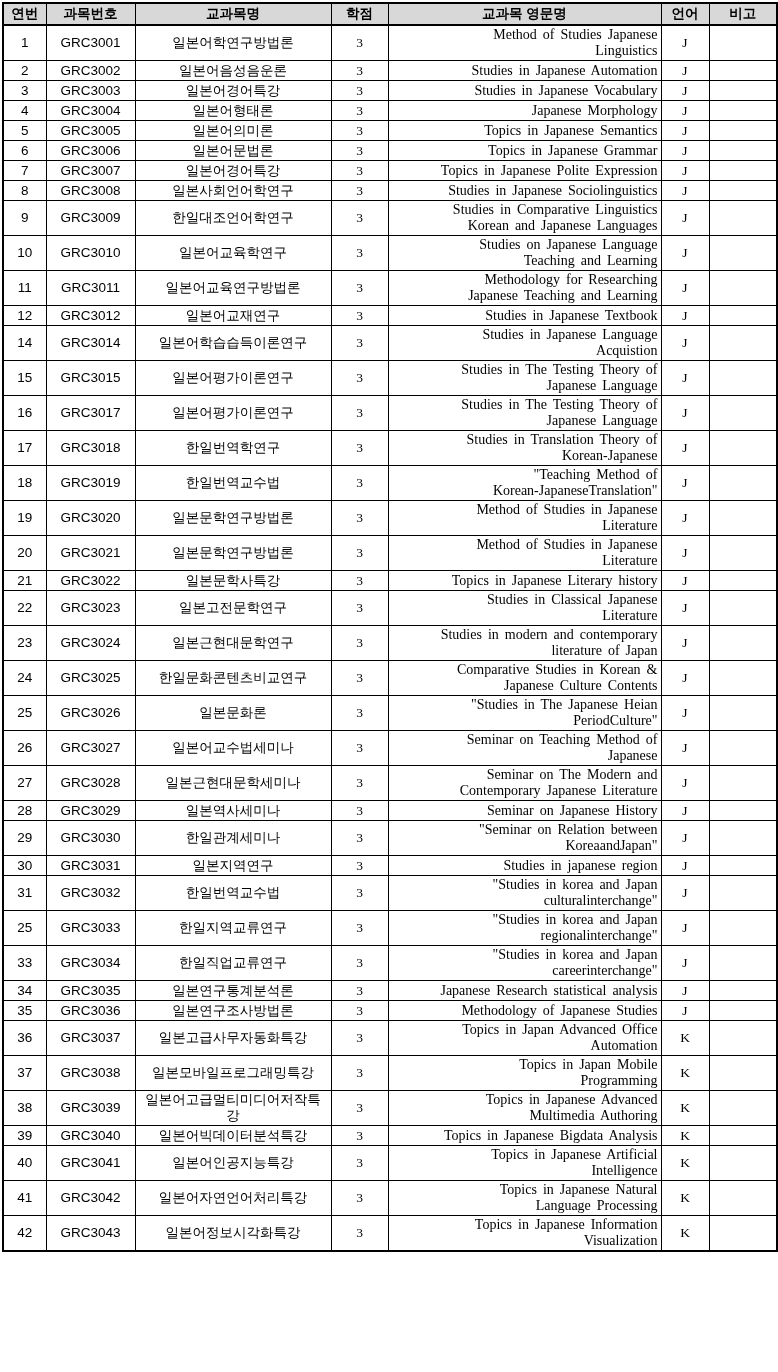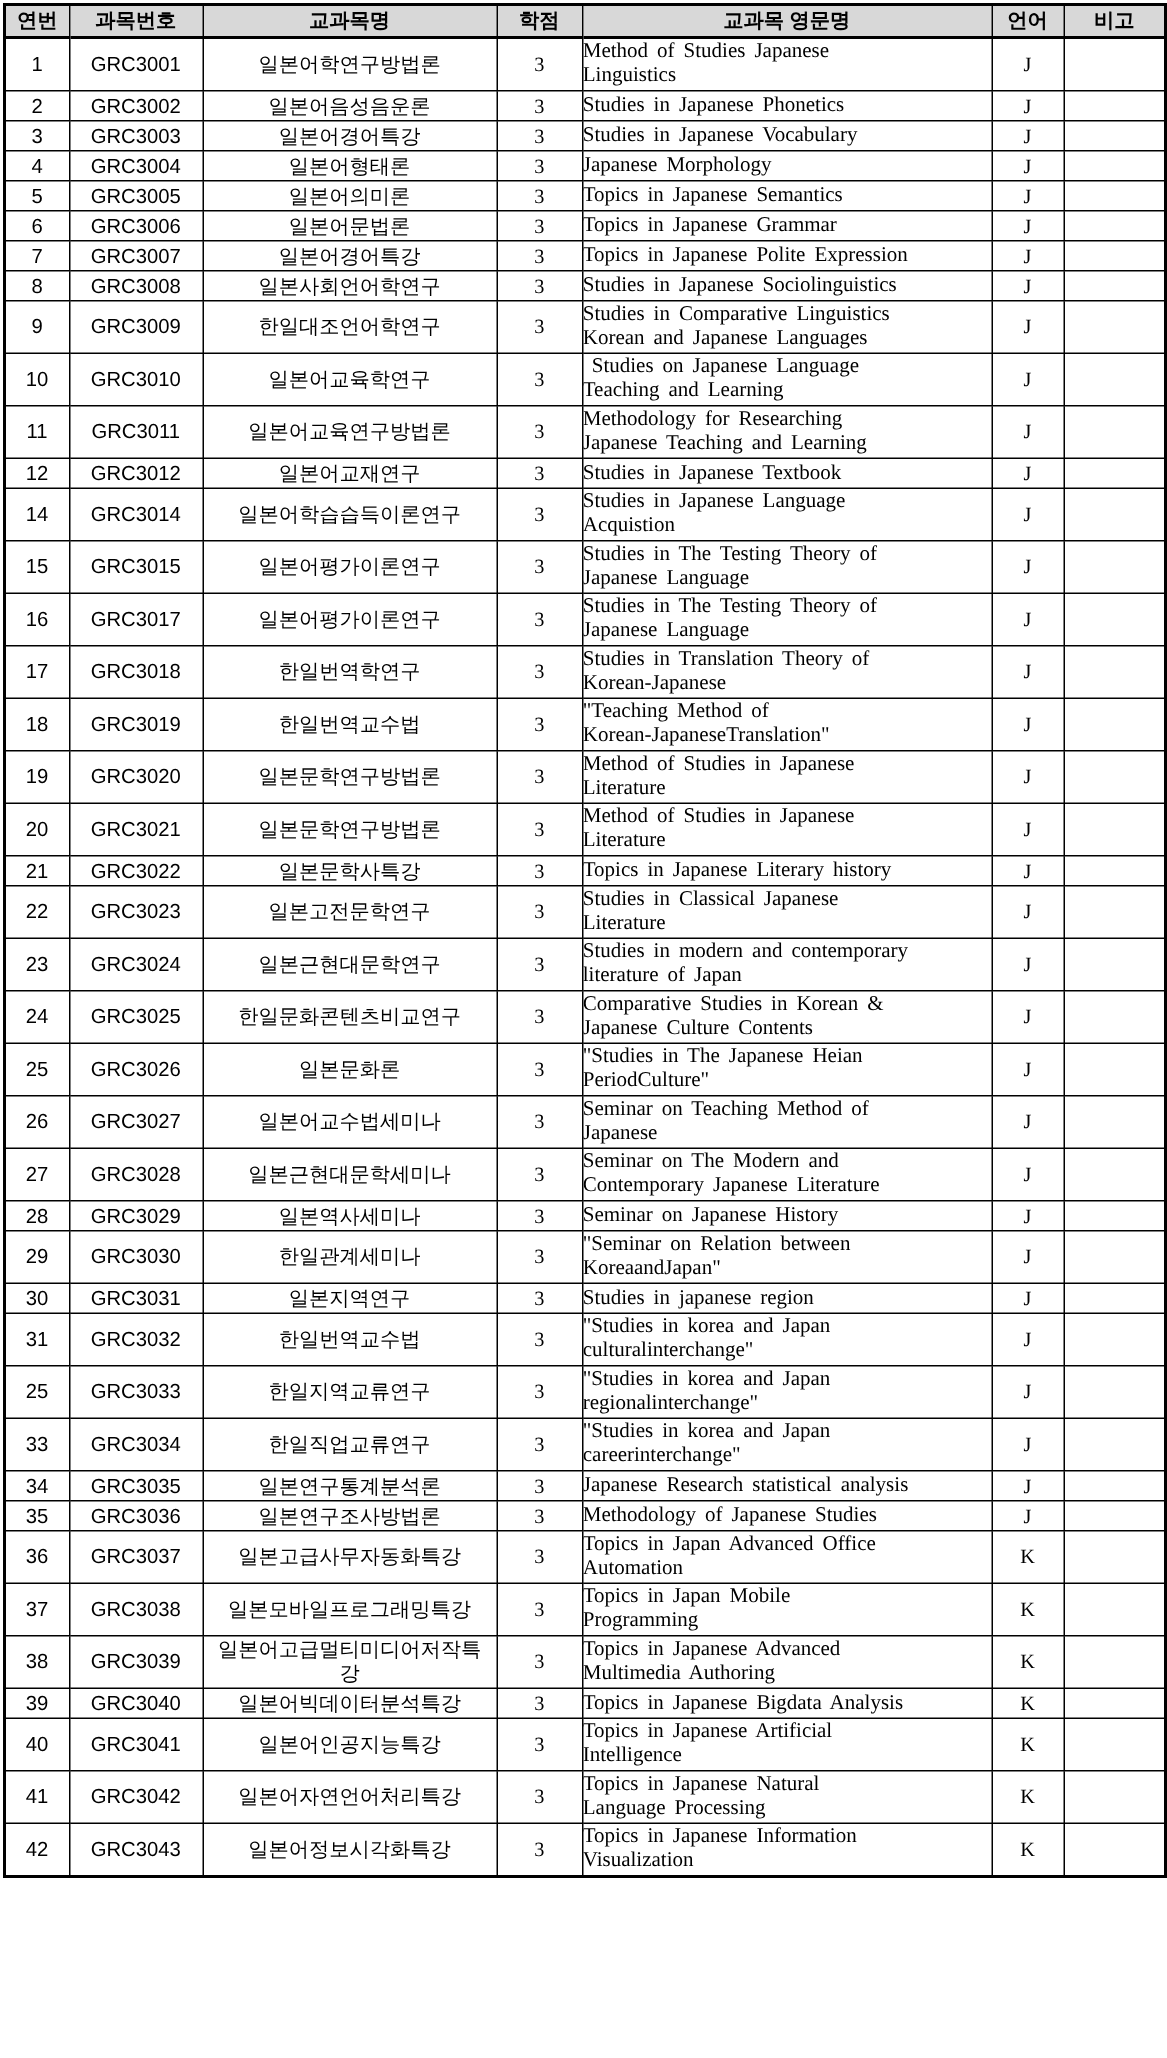--- a/index.html
+++ b/index.html
@@ -52,26 +52,26 @@
   td.col-name {
     text-align: center;
     font-family: "Liberation Sans", sans-serif;
     white-space: pre-line;
   }
   td.col-credits {
     text-align: center;
     font-family: "Liberation Serif", serif;
   }
   td.col-en {
-    text-align: left;
+    text-align: right;
     font-family: "Liberation Serif", serif;
     font-size: 14px;
     white-space: pre-wrap;
     word-spacing: 2.5px;
-    padding-left: 0;
+    padding-left: 20px;
   }
   td.col-lang {
     text-align: center;
     font-family: "Liberation Serif", serif;
   }
   td.col-note {
     font-family: "Liberation Sans", sans-serif;
   }
 </style>
 </head>
@@ -108,21 +108,21 @@
           <td class="col-en">Method of Studies Japanese
 Linguistics</td>
           <td class="col-lang">J</td>
           <td class="col-note"></td>
         </tr>
         <tr>
           <td class="col-no">2</td>
           <td class="col-code">GRC3002</td>
           <td class="col-name">일본어음성음운론</td>
           <td class="col-credits">3</td>
-          <td class="col-en">Studies in Japanese Phonetics</td>
+          <td class="col-en">Studies in Japanese Automation</td>
           <td class="col-lang">J</td>
           <td class="col-note"></td>
         </tr>
         <tr>
           <td class="col-no">3</td>
           <td class="col-code">GRC3003</td>
           <td class="col-name">일본어경어특강</td>
           <td class="col-credits">3</td>
           <td class="col-en">Studies in Japanese Vocabulary</td>
           <td class="col-lang">J</td>

